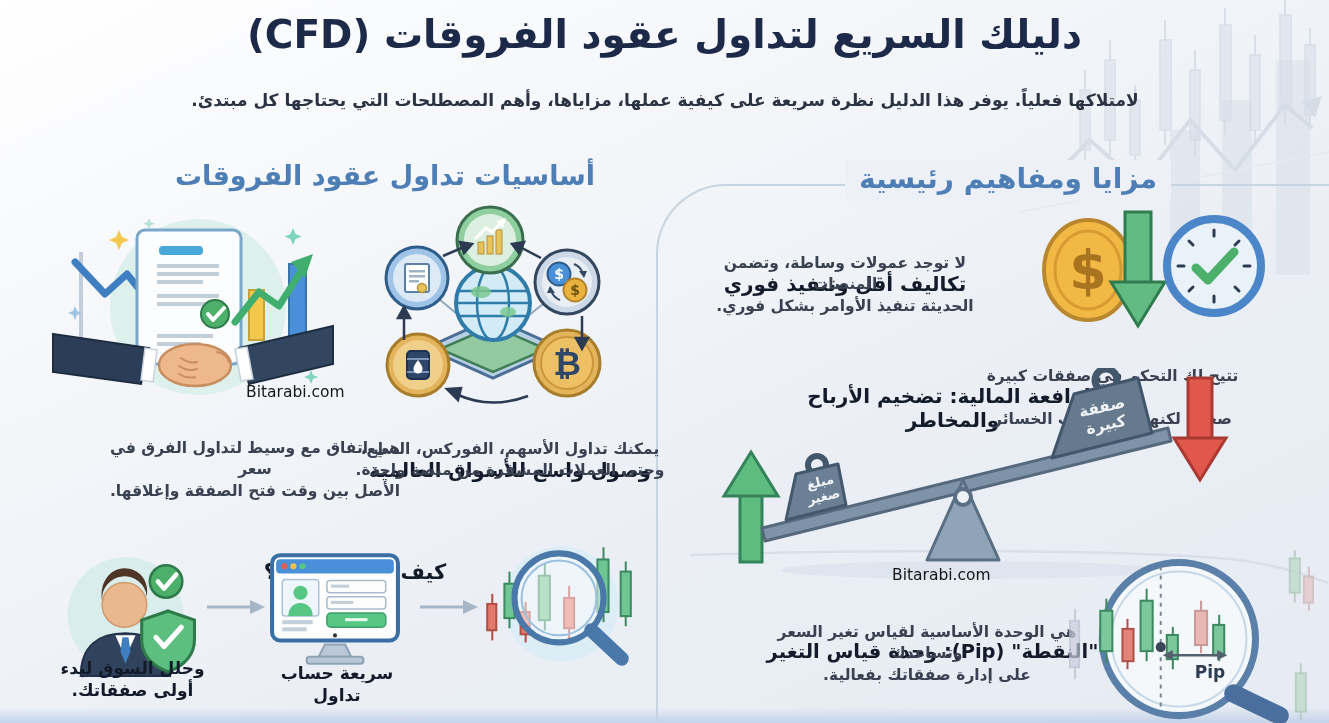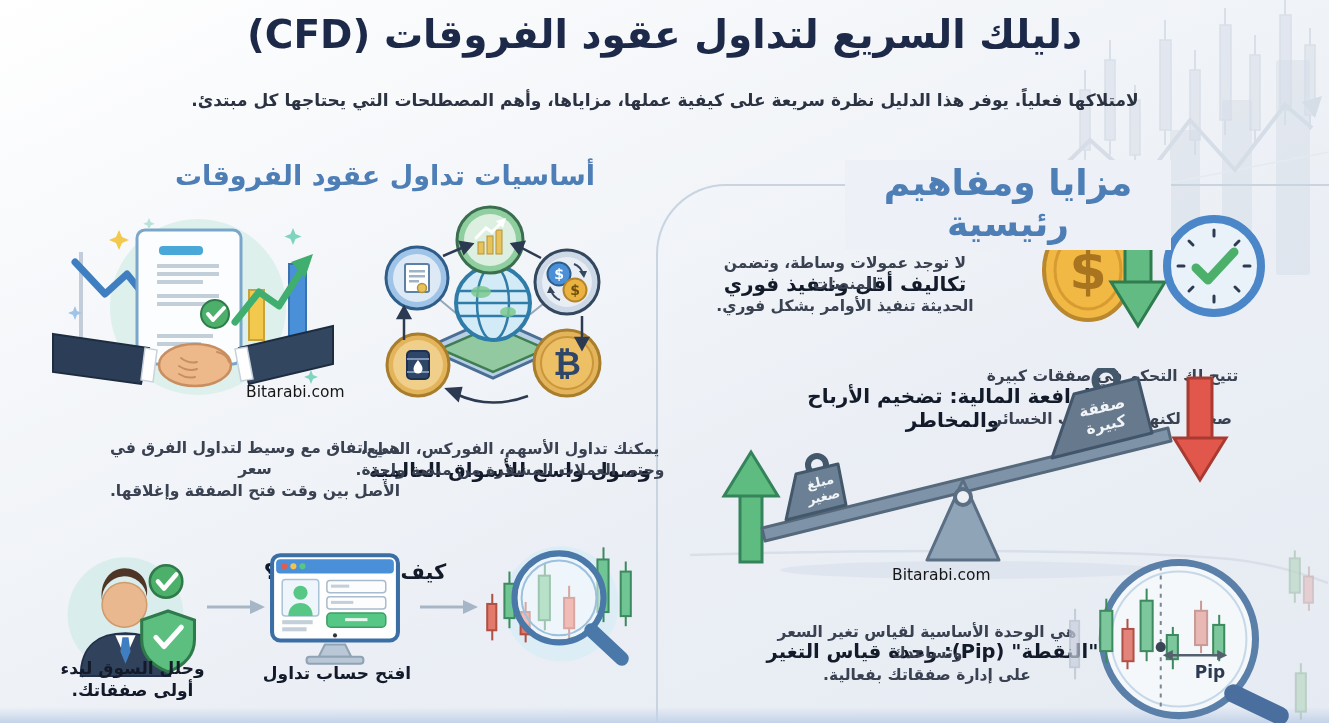--- a/index.html
+++ b/index.html
@@ -7,21 +7,21 @@
     position:relative;width:1329px;height:723px;overflow:hidden;
     background:linear-gradient(155deg,#ffffff 0%,#f5f7fa 28%,#ebeff5 62%,#e6ebf3 100%);
     font-family:"DejaVu Sans",sans-serif;
   }
   .abs{position:absolute;}
   .c{text-align:center;}
   .rtl{direction:rtl;unicode-bidi:embed;}
   .ltr{direction:ltr;}
   .title{font-size:39px;font-weight:bold;color:#1d2949;text-align:center;}
   .intro{font-size:17px;font-weight:600;color:#2b3242;line-height:1.45;}
-  .sec-h{font-size:36px;font-weight:bold;color:#4d7eb5;}
+  .sec-h{font-size:28px;font-weight:bold;color:#4d7eb5;}
   .item-h{font-size:19.5px;font-weight:bold;color:#131b2a;margin-top:48px;}
   .body-txt{font-size:15.5px;font-weight:600;color:#3a4252;line-height:1.38;}
   .step-lbl{font-size:17px;font-weight:bold;color:#131b2a;line-height:1.3;}
   .wm{font-size:15.5px;font-weight:500;color:#161616;}
   .panel-border{
     border-left:2px solid #c8d4e0;border-top:2px solid #c8d4e0;
     border-top-left-radius:70px;
   }
   .mask{background:#edf1f7;}
   .weight-lbl{color:#f2f5f8;font-weight:bold;text-align:center;line-height:1.18;}
@@ -288,21 +288,21 @@
         <rect x="128" y="18" width="11" height="52" fill="#6fc593" stroke="#3e8a60"></rect>
       <line x1="156" y1="20" x2="156" y2="84" stroke="#3e8a60"></line>
         <rect x="151" y="30" width="10" height="44" fill="#6fc593" stroke="#3e8a60"></rect>
     </g>
     <circle cx="90" cy="56" r="44" fill="#ffffff" fill-opacity=".5" stroke="#4a78a8" stroke-width="6"></circle>
     <circle cx="90" cy="56" r="37" fill="none" stroke="#9cc0dd" stroke-width="2"></circle>
     <line x1="122" y1="88" x2="152" y2="116" stroke="#4a78a8" stroke-width="14" stroke-linecap="round"></line>
   </svg>
 
   <div class="abs z2 step-lbl c rtl" style="left:262px;top:662px;width:150px;">
-    <div>افتح حساب تداول</div>
+    <div>سريعة حساب تداول</div>
   </div>
   <div class="abs z2 step-lbl c rtl" style="left:55px;top:657px;width:155px;">
     <div>وحلل السوق لبدء</div>
     <div>أولى صفقاتك.</div>
   </div>
 
   <div class="abs z2 item-h c rtl" style="left:705px;top:224px;width:280px;font-size:20px;">تكاليف أقل وتنفيذ فوري</div>
   <div class="abs z2 body-txt c rtl" style="left:700px;top:253px;width:290px;">
     <div>لا توجد عمولات وساطة، وتضمن المنصات</div>
     <div>الحديثة تنفيذ الأوامر بشكل فوري.</div>

